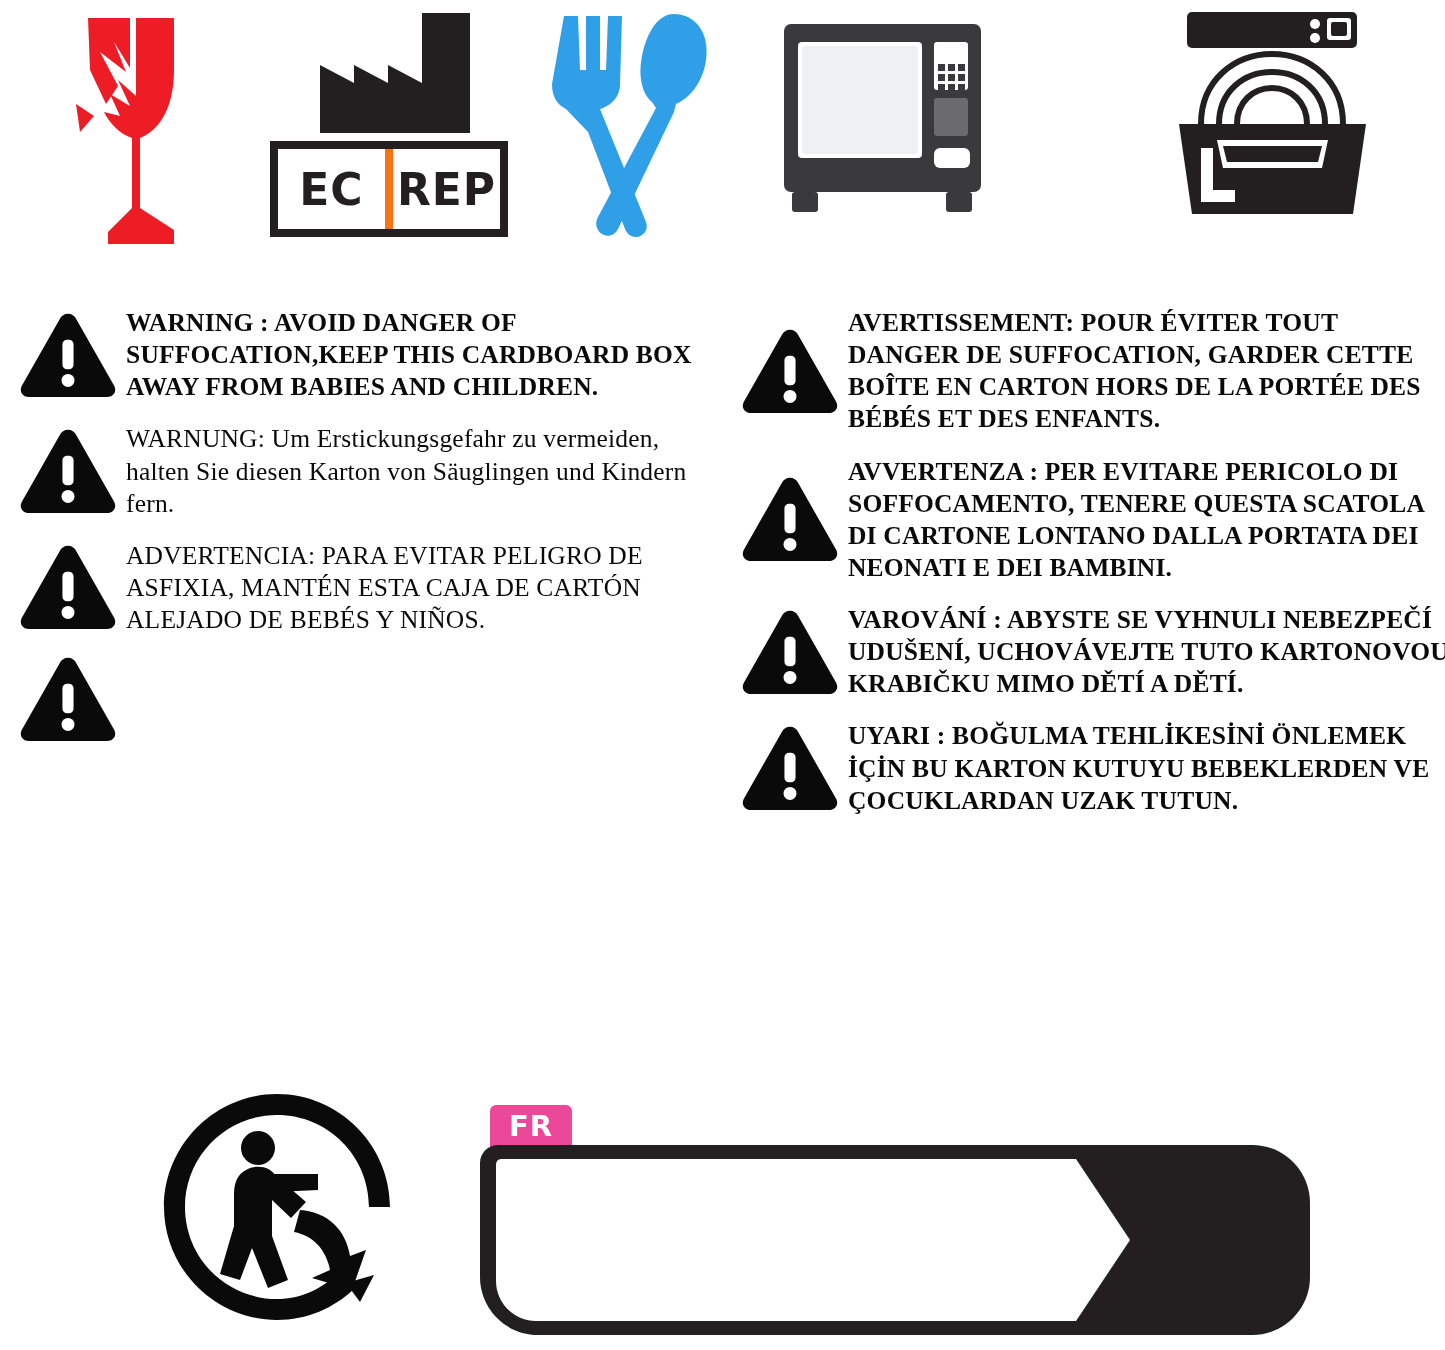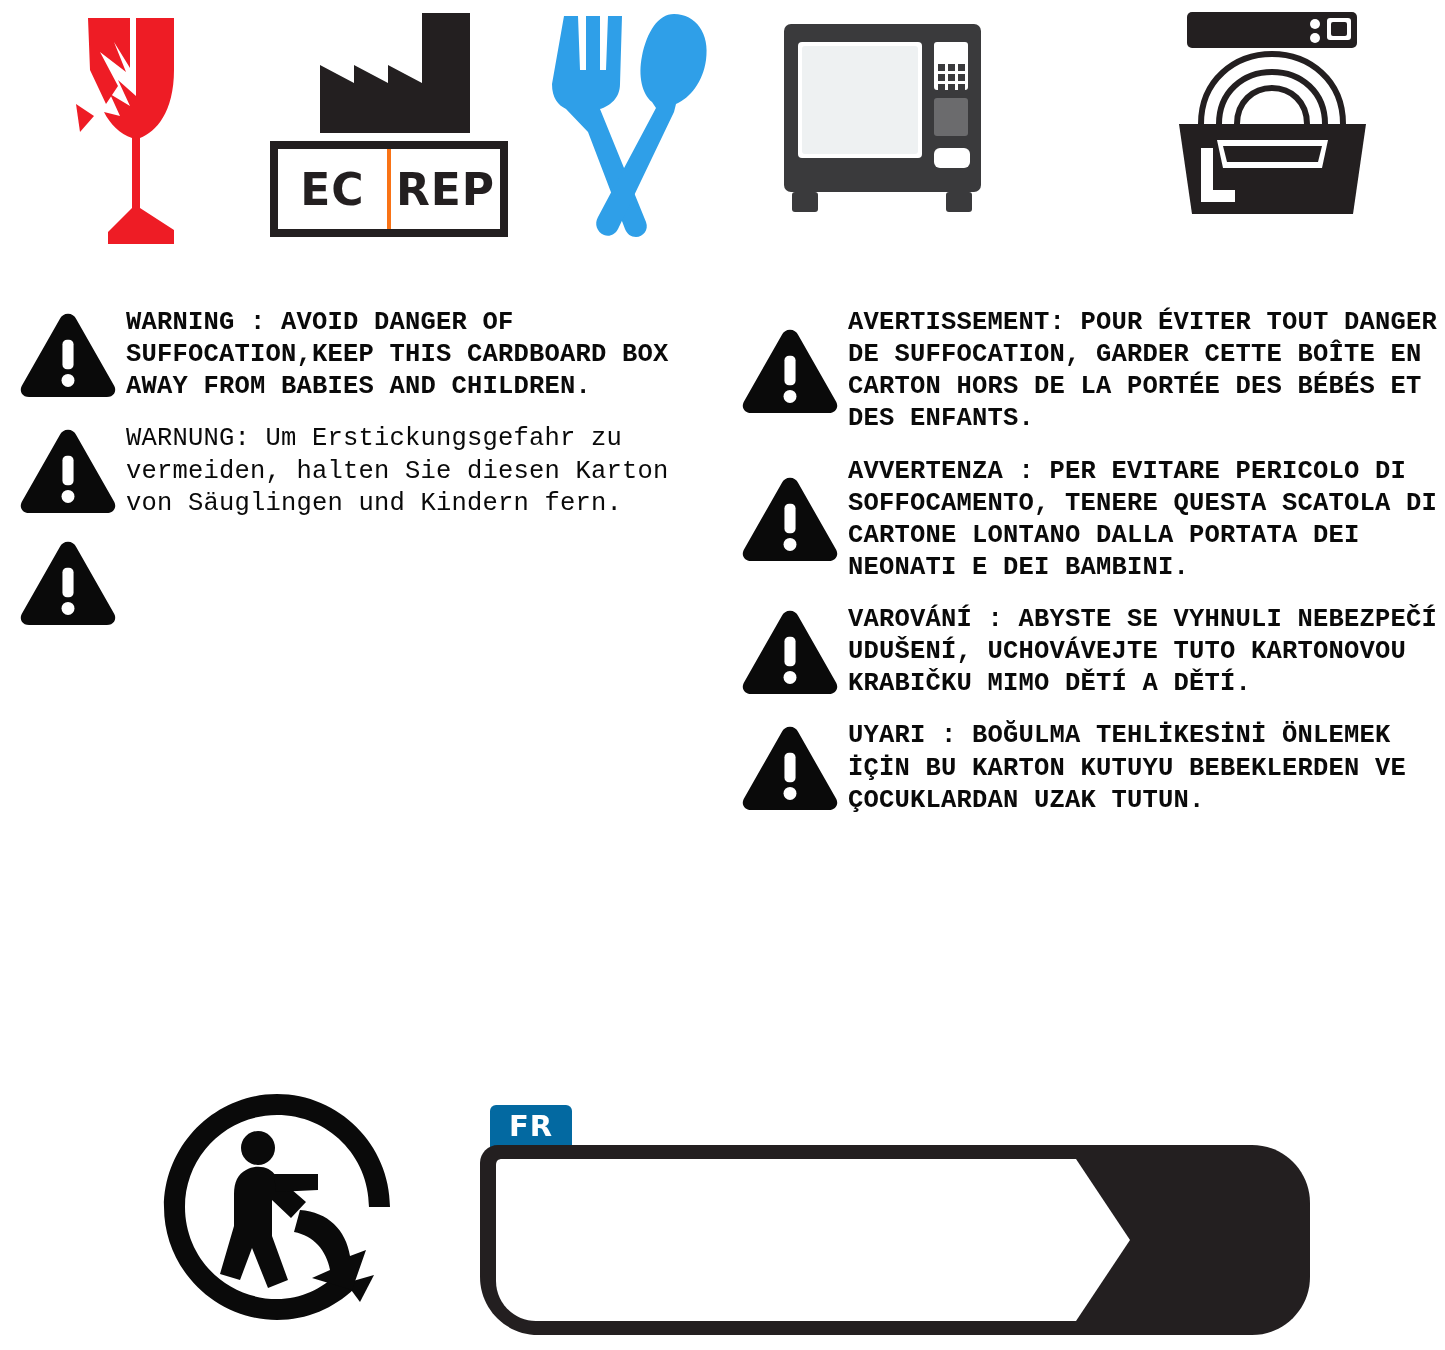--- a/index.html
+++ b/index.html
@@ -56,21 +56,21 @@
     display: flex;
     align-items: center;
     justify-content: center;
     font-family: "DejaVu Sans", sans-serif;
     font-weight: bold;
     font-size: 44px;
     letter-spacing: 1px;
     color: #231f20;
   }
   .ecrep .box .cell:first-child {
-    border-right: 4px solid #f97316;
+    border-right: 8px solid #f97316;
   }
 
   
   .foodsafe { left: 548px; width: 170px; height: 240px; }
 
   
   .microwave { left: 780px; width: 205px; height: 240px; }
 
   
   .dishwasher { left: 1165px; width: 215px; height: 240px; }
@@ -96,21 +96,21 @@
     align-items: flex-start;
     margin-bottom: 18px;
   }
   .warn .tri {
     flex: 0 0 auto;
     width: 108px;
     position: relative;
   }
   .warn .tri svg { display: block; }
   .warn .txt {
-    font-family: Liberation Mono, monospace;
+    font-family: Liberation Serif, serif;
     font-size: 25.5px;
     line-height: 1.26;
     letter-spacing: 0.2px;
     color: #0a0a0a;
     padding-top: 2px;
   }
   .warn .txt.bold { font-weight: bold; }
 
   
   .warn.center .tri { align-self: center; }
@@ -137,21 +137,21 @@
     width: 830px;
     height: 235px;
   }
 
   .fr-tab {
     position: absolute;
     left: 10px;
     top: 0px;
     width: 82px;
     height: 42px;
-    background: #0369a1;
+    background: #ec4899;
     border-radius: 6px 6px 0 0;
     color: #ffffff;
     font-family: "DejaVu Sans", sans-serif;
     font-weight: bold;
     font-size: 29px;
     display: flex;
     align-items: center;
     justify-content: center;
     letter-spacing: 1px;
   }
@@ -299,20 +299,30 @@
       <div class="tri">
         <svg viewBox="0 0 108 96" width="100" height="89" aria-hidden="true">
           <path fill="#0a0a0a" d="M54 4 C58 4 61 6 63 10 L104 82 C107 88 103 94 96 94 L12 94 C5 94 1 88 4 82 L45 10 C47 6 50 4 54 4 Z"></path>
           <rect x="48" y="32" width="12" height="32" rx="5" fill="#ffffff"></rect>
           <circle cx="54" cy="76" r="7" fill="#ffffff"></circle>
         </svg>
       </div>
       <div class="txt">WARNUNG: Um Erstickungsgefahr zu vermeiden, halten Sie diesen Karton von Säuglingen und Kindern fern.</div>
     </div>
 
+    <div class="warn center">
+      <div class="tri">
+        <svg viewBox="0 0 108 96" width="100" height="89" aria-hidden="true">
+          <path fill="#0a0a0a" d="M54 4 C58 4 61 6 63 10 L104 82 C107 88 103 94 96 94 L12 94 C5 94 1 88 4 82 L45 10 C47 6 50 4 54 4 Z"></path>
+          <rect x="48" y="32" width="12" height="32" rx="5" fill="#ffffff"></rect>
+          <circle cx="54" cy="76" r="7" fill="#ffffff"></circle>
+        </svg>
+      </div>
+      <div class="txt">ADVERTENCIA:  PARA EVITAR PELIGRO DE ASFIXIA, MANTÉN ESTA CAJA DE CARTÓN ALEJADO DE BEBÉS Y NIÑOS.</div>
+    </div>
 
 
     <div class="warn center">
       <div class="tri">
         <svg viewBox="0 0 108 96" width="100" height="89" aria-hidden="true">
           <path fill="#0a0a0a" d="M54 4 C58 4 61 6 63 10 L104 82 C107 88 103 94 96 94 L12 94 C5 94 1 88 4 82 L45 10 C47 6 50 4 54 4 Z"></path>
           <rect x="48" y="32" width="12" height="32" rx="5" fill="#ffffff"></rect>
           <circle cx="54" cy="76" r="7" fill="#ffffff"></circle>
         </svg>
       </div>

